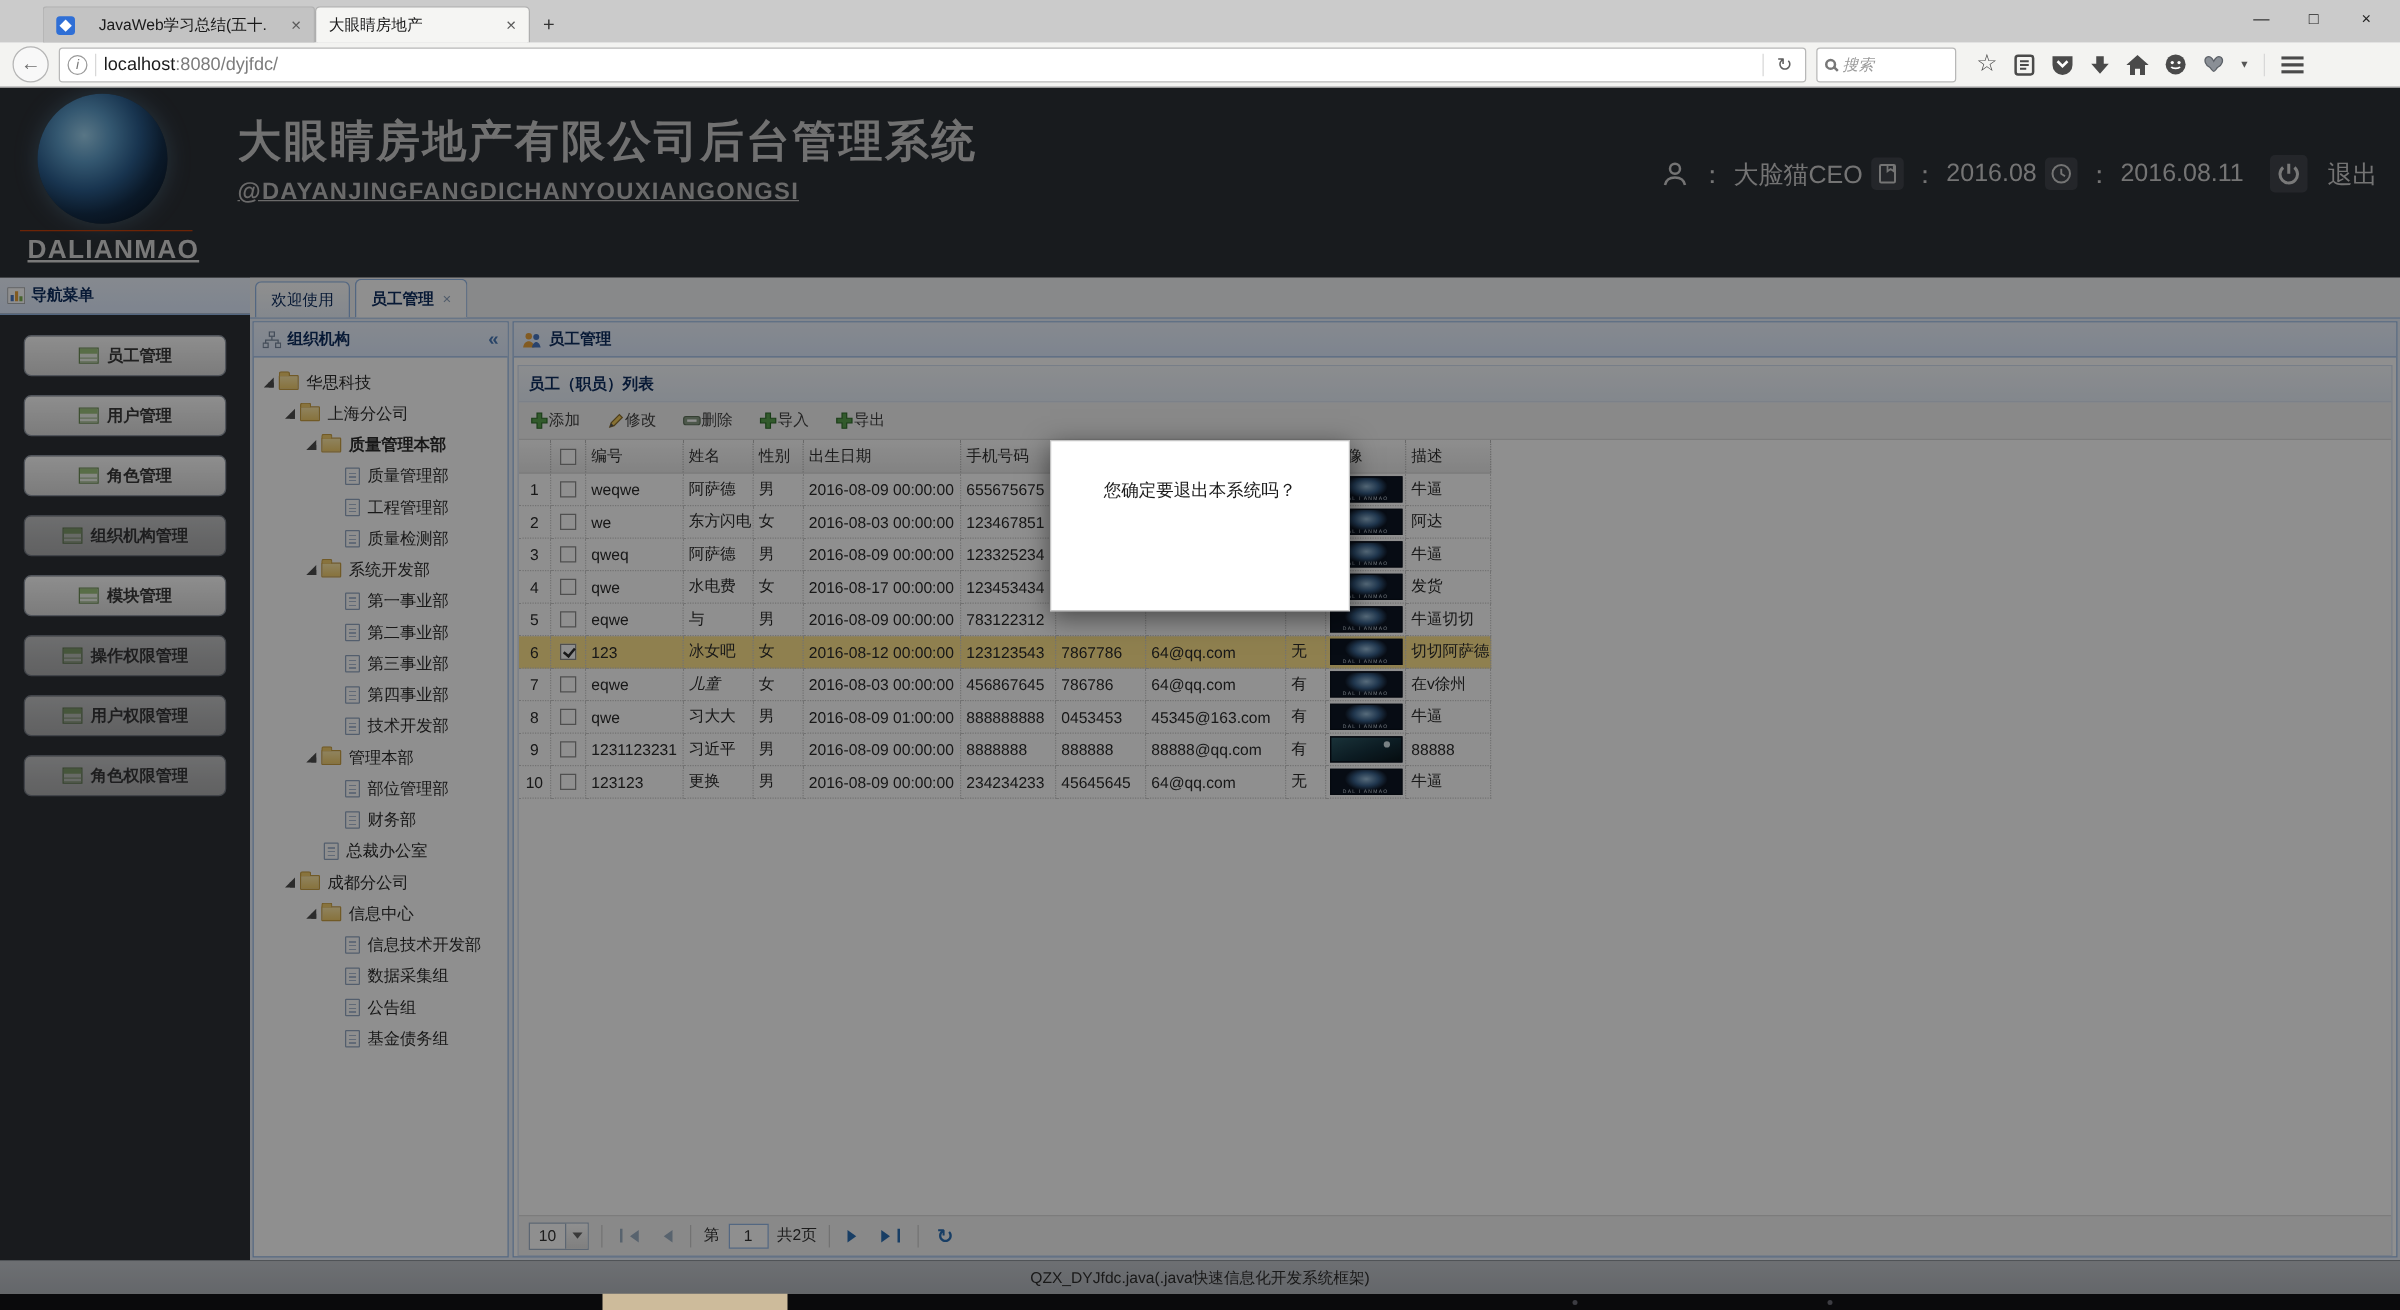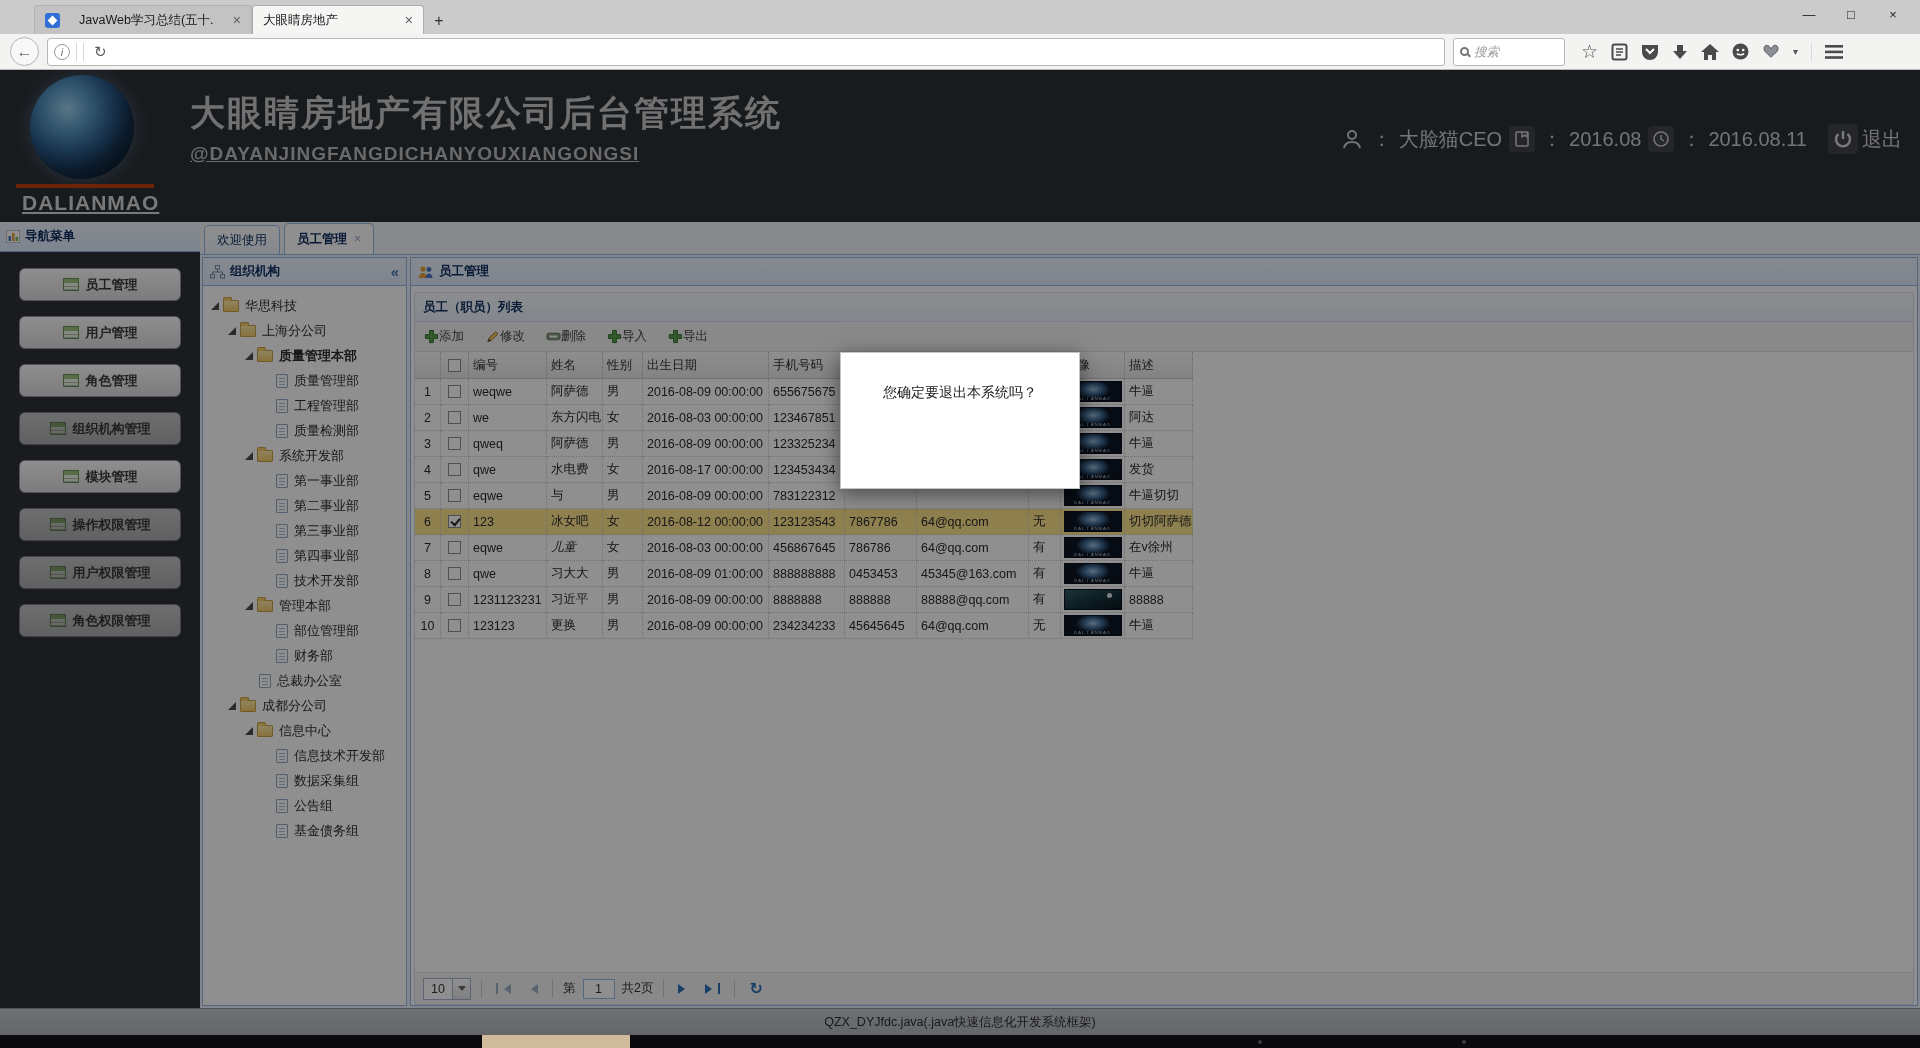--- a/index.html
+++ b/index.html
@@ -38,29 +38,29 @@
   .navicons .star { font-size:19px; color:#4a4a4a; }
   .caret { font-size:10px; color:#555; }
 
   
   .page { position:absolute; top:70px; left:0; width:1920px; height:965px; background:#fff; }
   .pgheader { height:152px; background:#2c3036; position:relative; }
   .globe { position:absolute; left:30px; top:5px; width:104px; height:104px; border-radius:50%;
     background:radial-gradient(circle at 36% 32%, #9ed2ee 0%, #5d9cc8 22%, #2c5e8e 45%, #123least 0%, #142e4a 65%, #0a1726 85%);
     background:radial-gradient(circle at 36% 32%, #9ed2ee 0%, #5d9cc8 22%, #2c5e8e 45%, #142e4a 65%, #0a1726 85%);
     box-shadow:0 0 18px rgba(120,180,220,.35); }
-  .brand { position:absolute; left:16px; top:114px; width:138px; border-top:4px solid #c2410c; padding:3px 0 0 6px;
+  .brand { position:absolute; left:16px; top:114px; width:138px; border-top:1px solid #c2410c; padding:3px 0 0 6px;
     font-size:21px; font-weight:bold; letter-spacing:1px; color:#d8d8d8; text-decoration:underline; }
   .titles { position:absolute; left:190px; top:20px; }
   .titles h1 { font-size:35px; font-weight:bold; color:#c9c9c9; letter-spacing:2px; }
   .titles h2 { font-size:19px; font-weight:bold; color:#bdbdbd; text-decoration:underline; margin-top:6px; letter-spacing:1px; }
   .hinfo { position:absolute; right:18px; top:54px; display:flex; align-items:center; gap:7px; font-size:20px; color:#cfcfcf; }
   .hico { width:26px; height:26px; border-radius:4px; display:flex; align-items:center; justify-content:center; }
   .hico.boxed { background:#40454c; }
-  .logoutbtn { display:flex; align-items:center; gap:4px; margin-left:14px; }
+  .logoutbtn { display:flex; align-items:center; gap:16px; margin-left:14px; }
 
   .pgbody { display:flex; height:786px; }
   .sidebar { width:200px; background:#2e3136; display:flex; flex-direction:column; flex:none; }
   .sbheader { height:30px; background:linear-gradient(#EFF5FF,#E0ECFF); border-bottom:1px solid #95B8E7;
     color:#0E2D5F; font-weight:bold; font-size:12.5px; display:flex; align-items:center; gap:5px; padding-left:6px; }
   .sbbody { padding:16px 0; display:flex; flex-direction:column; gap:15px; align-items:center; }
   .side-btn { width:162px; height:33px; border-radius:6px; border:1px solid #8f97a2;
     background:linear-gradient(#fdfdfd,#dcdcdc); display:flex; align-items:center; justify-content:center; gap:7px;
     font-size:13px; font-weight:bold; color:#3a3a3a; }
   .side-btn.dim { opacity:.72; }
@@ -173,20 +173,21 @@
       <span>—</span>
       <span>□</span>
       <span>×</span>
     </div>
   </div>
   <div class="navbar">
     <div class="backbtn">←</div>
     <div class="urlbar">
       <span class="infoic">i</span>
       <span class="vbar"></span>
+      <span class="urltxt"><span class="host">localhost</span><span class="path">:8080/dyjfdc/</span></span>
       <span class="vbar"></span>
       <span class="reload">↻</span>
     </div>
     <div class="searchbox">
       <span class="mag"></span>
       <input placeholder="搜索" style="">
     </div>
     <div class="navicons">
       <span class="star">☆</span>
       <span>

